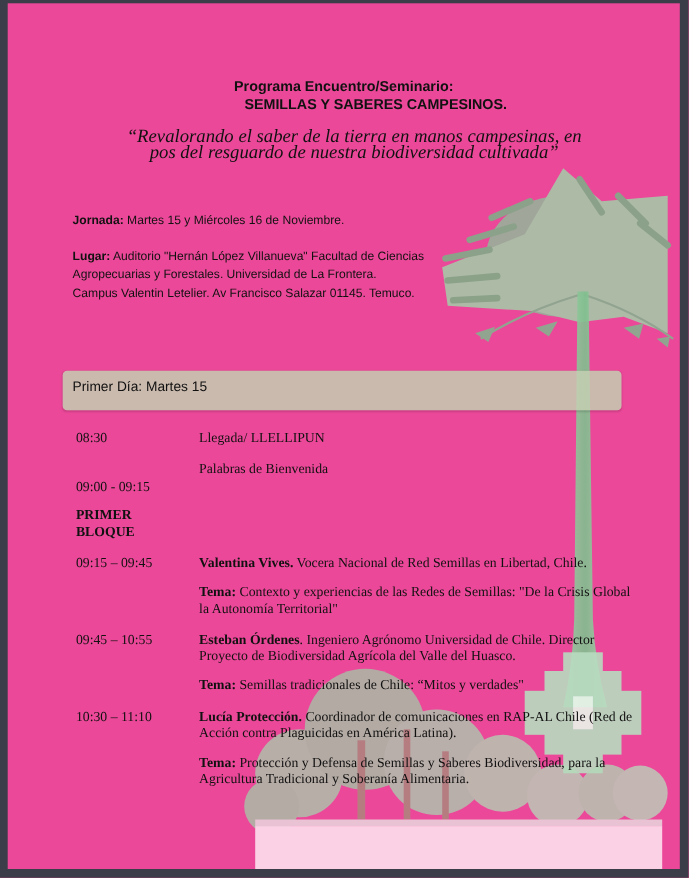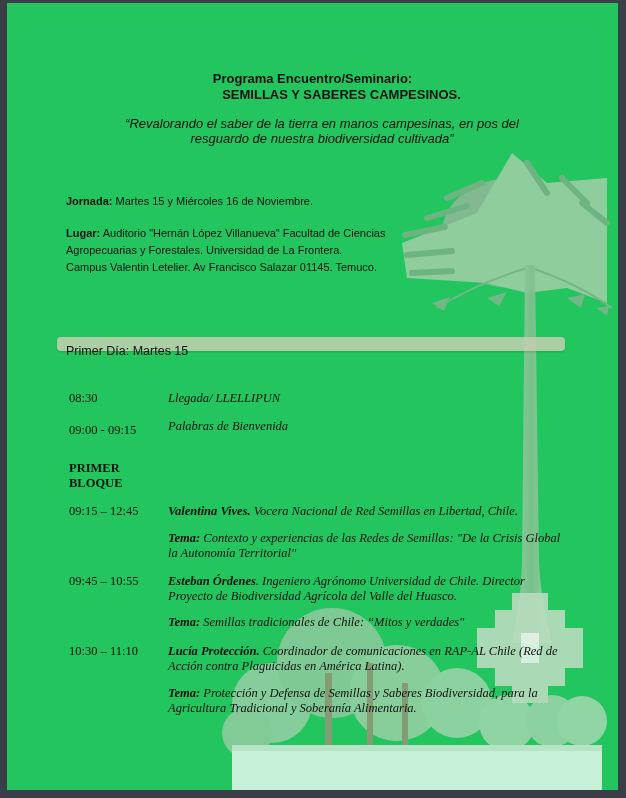--- a/index.html
+++ b/index.html
@@ -6,63 +6,63 @@
     body {
       width: 626px; height: 798px;
       background: #3b3e48;
       position: relative;
       overflow: hidden;
     }
     .page {
       position: absolute;
       left: 7px; top: 3px;
       width: 611px; height: 787px;
-      background: #22c55e;
+      background: #ec4899;
       overflow: hidden;
     }
     .deco { position: absolute; left: 0; top: 0; width: 611px; height: 787px; pointer-events: none; }
     .title {
       position: absolute; left: 0; width: 611px; text-align: center;
       font-family: "Liberation Sans", sans-serif; font-weight: bold;
       font-size: 13px; color: #111; line-height: 16px;
     }
     .t1 { top: 68px; }
     .t2 { top: 84px; margin-left: 29px; }
     .quote {
       position: absolute; left: 95px; width: 440px; top: 113px;
-      text-align: center; font-family: Liberation Sans, sans-serif;
-      font-style: italic; font-size: 13px; line-height: 15px; color: #111;
+      text-align: center; font-family: Liberation Serif, serif;
+      font-style: italic; font-size: 17px; line-height: 15px; color: #111;
     }
     .info {
       position: absolute; left: 59px; width: 320px;
       font-family: "Liberation Sans", sans-serif; font-size: 11px;
       line-height: 17px; color: #111;
     }
     .info b { font-weight: bold; }
     .jornada { top: 190px; }
     .lugar { top: 222px; }
     .daybar {
-      position: absolute; left: 50px; top: 334px; width: 508px; height: 14px;
+      position: absolute; left: 50px; top: 334px; width: 508px; height: 36px;
       background: rgba(196, 207, 178, 0.85);
       border-radius: 4px;
       box-shadow: 0 1px 2px rgba(0,0,0,0.15);
       text-align: right;
     }
     .daybar span {
       position: absolute; left: 9px; top: 7px;
       font-family: "Liberation Sans", sans-serif; font-size: 12.5px; color: #111;
     }
     .sched { position: absolute; left: 0; top: 0; width: 611px; height: 787px; }
     .time, .desc, .block {
       position: absolute;
       font-family: "Liberation Serif", "DejaVu Serif", serif;
       font-size: 12.5px; line-height: 15px; color: #111;
     }
     .time { left: 62px; }
-    .desc { left: 161px; width: 400px; font-style: italic; }
+    .desc { left: 174px; width: 400px; }
     .block { left: 62px; font-weight: bold; }
     .desc b { font-weight: bold; }
   </style>
 </head>
 <body>
 
 <div class="page">
 
   <svg class="deco" viewBox="0 0 611 787">
     <defs>
@@ -120,27 +120,27 @@
   </div>
 
   <div class="daybar">
     <span>Primer Día: Martes 15</span>
   </div>
 
   <div class="sched">
     <div class="time" style="top:388px">08:30</div>
     <div class="desc" style="top:388px">Llegada/ LLELLIPUN</div>
 
-    <div class="time" style="top:420px">09:00 -  09:15</div>
+    <div class="time" style="top:432px">09:00 -  09:15</div>
     <div class="desc" style="top:416px">Palabras de Bienvenida</div>
 
     <div class="block" style="top:458px">PRIMER</div>
     <div class="block" style="top:473px">BLOQUE</div>
 
-    <div class="time" style="top:501px">09:15 – 12:45</div>
+    <div class="time" style="top:501px">09:15 – 09:45</div>
     <div class="desc" style="top:501px"><b>Valentina Vives.</b><span> Vocera Nacional de Red Semillas en Libertad, Chile.</span></div>
     <div class="desc" style="top:528px"><b>Tema:</b><span> Contexto y experiencias de las Redes de Semillas: "De la Crisis Global la Autonomía Territorial"</span></div>
 
     <div class="time" style="top:571px">09:45 – 10:55</div>
     <div class="desc" style="top:612px"><b>Tema:</b><span> Semillas tradicionales de Chile: “Mitos y verdades"</span></div>
     <div class="desc" style="top:571px"><b>Esteban Órdenes</b><span>. Ingeniero Agrónomo Universidad de Chile. Director Proyecto de Biodiversidad Agrícola del Valle del Huasco.</span></div>
 
     <div class="time" style="top:641px">10:30 – 11:10</div>
     <div class="desc" style="top:641px"><b>Lucía Protección.</b><span> Coordinador de comunicaciones en RAP-AL Chile (Red de Acción contra Plaguicidas en América Latina).</span></div>
     <div class="desc" style="top:683px"><b>Tema:</b><span> Protección y Defensa de Semillas y Saberes Biodiversidad, para la Agricultura Tradicional y Soberanía Alimentaria.</span></div>

